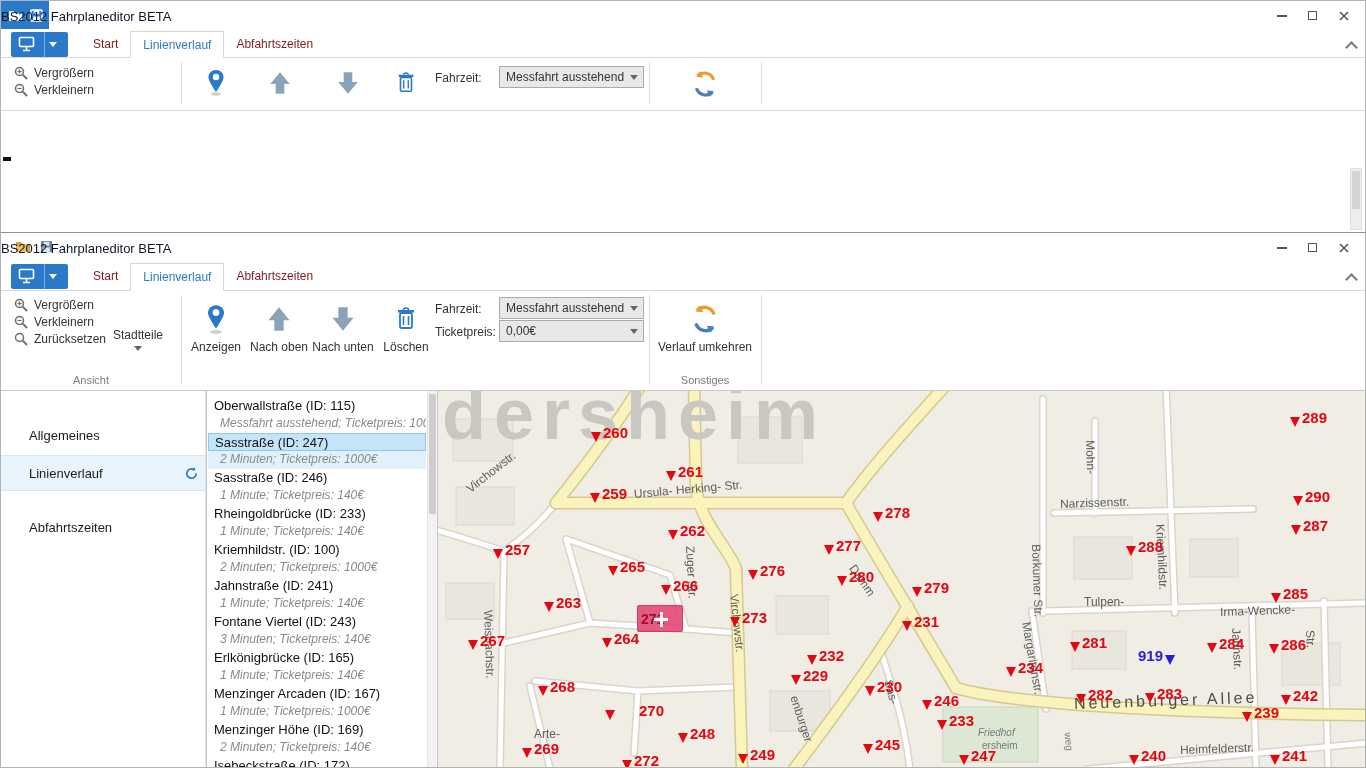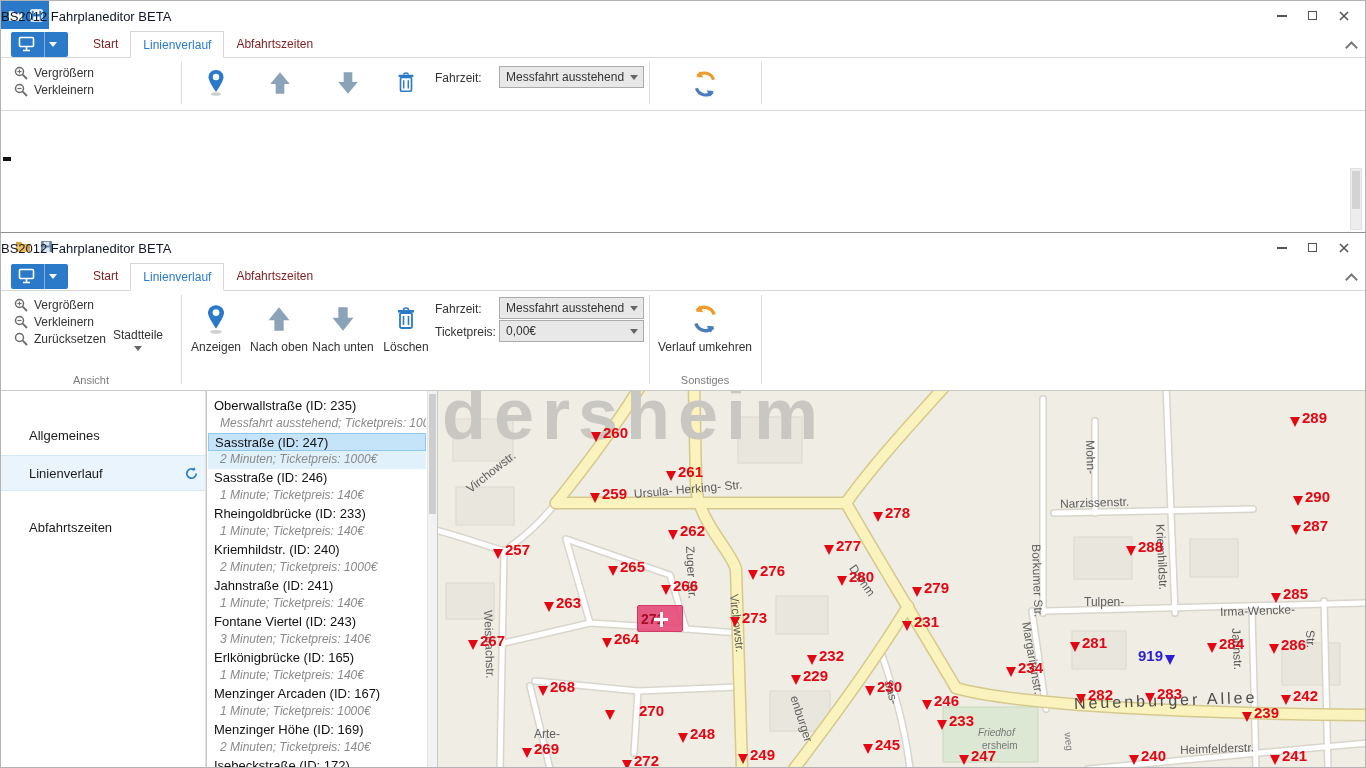--- a/index.html
+++ b/index.html
@@ -357,29 +357,29 @@
             <path d="M11 1l1.2 3.2-3.2.8z" fill="#2a7ac9"></path>
           </svg>
         </div>
         <div class="side-item" style="top: 118px;">
           <span>Abfahrtszeiten</span>
         </div>
       </div>
 
     <div class="stoplist">
       <div class="stoplist-inner">
-          <div class="stop-name">Oberwallstraße (ID: 235)</div>
+          <div class="stop-name">Oberwallstraße (ID: 115)</div>
           <div class="stop-detail">Messfahrt ausstehend; Ticketpreis: 1000€</div>
           <div class="stop-name sel">Sasstraße (ID: 247)</div>
           <div class="stop-detail sel">2 Minuten; Ticketpreis: 1000€</div>
           <div class="stop-name">Sasstraße (ID: 246)</div>
           <div class="stop-detail">1 Minute; Ticketpreis: 140€</div>
           <div class="stop-name">Rheingoldbrücke (ID: 233)</div>
           <div class="stop-detail">1 Minute; Ticketpreis: 140€</div>
-          <div class="stop-name">Kriemhildstr. (ID: 240)</div>
+          <div class="stop-name">Kriemhildstr. (ID: 100)</div>
           <div class="stop-detail">2 Minuten; Ticketpreis: 1000€</div>
           <div class="stop-name">Jahnstraße (ID: 241)</div>
           <div class="stop-detail">1 Minute; Ticketpreis: 140€</div>
           <div class="stop-name">Fontane Viertel (ID: 243)</div>
           <div class="stop-detail">3 Minuten; Ticketpreis: 140€</div>
           <div class="stop-name">Erlkönigbrücke (ID: 165)</div>
           <div class="stop-detail">1 Minute; Ticketpreis: 140€</div>
           <div class="stop-name">Menzinger Arcaden (ID: 167)</div>
           <div class="stop-detail">1 Minute; Ticketpreis: 1000€</div>
           <div class="stop-name">Menzinger Höhe (ID: 169)</div>

